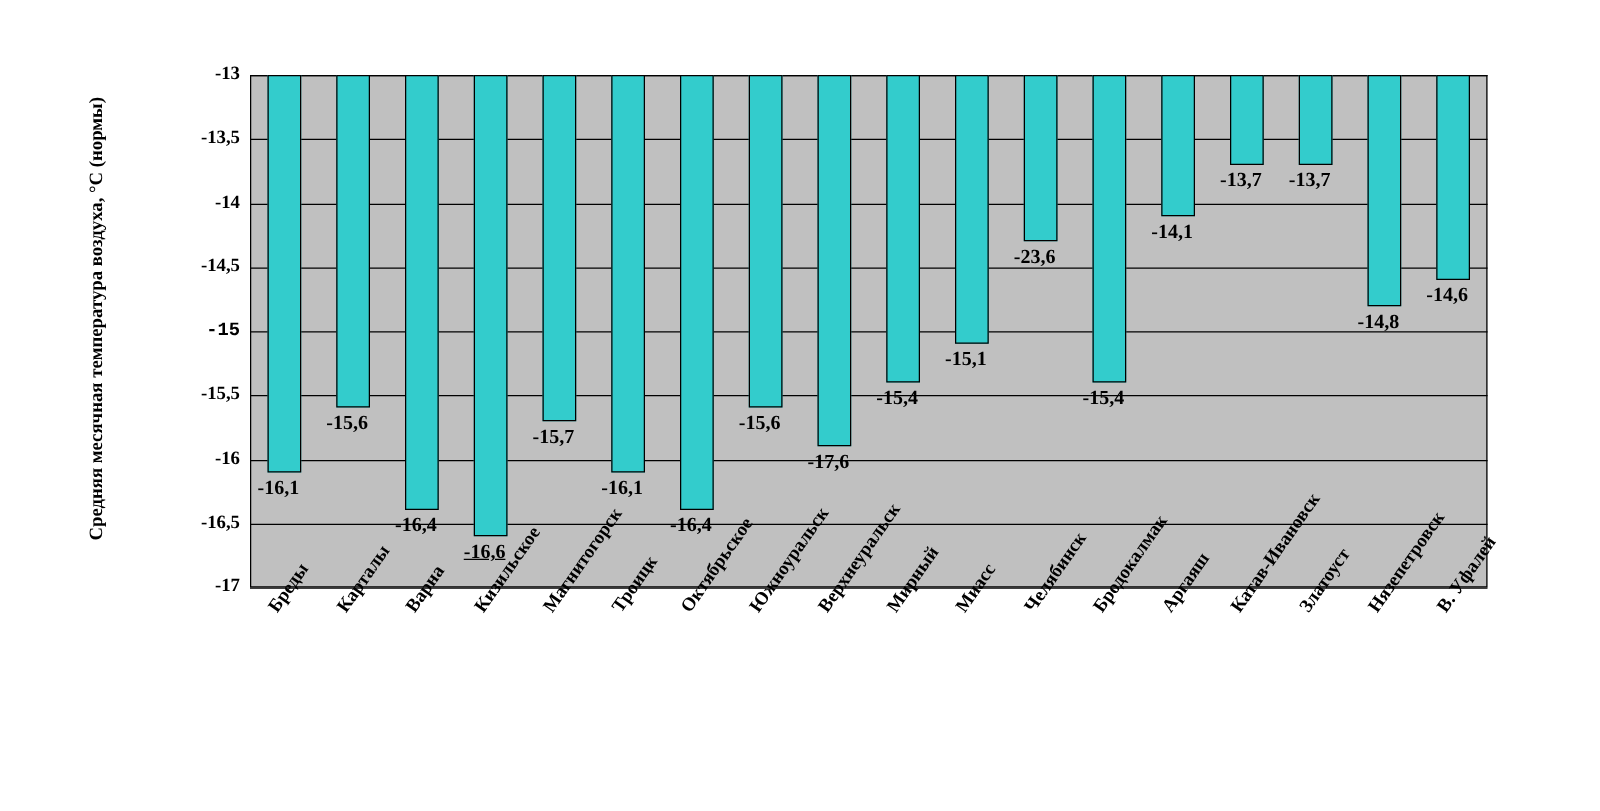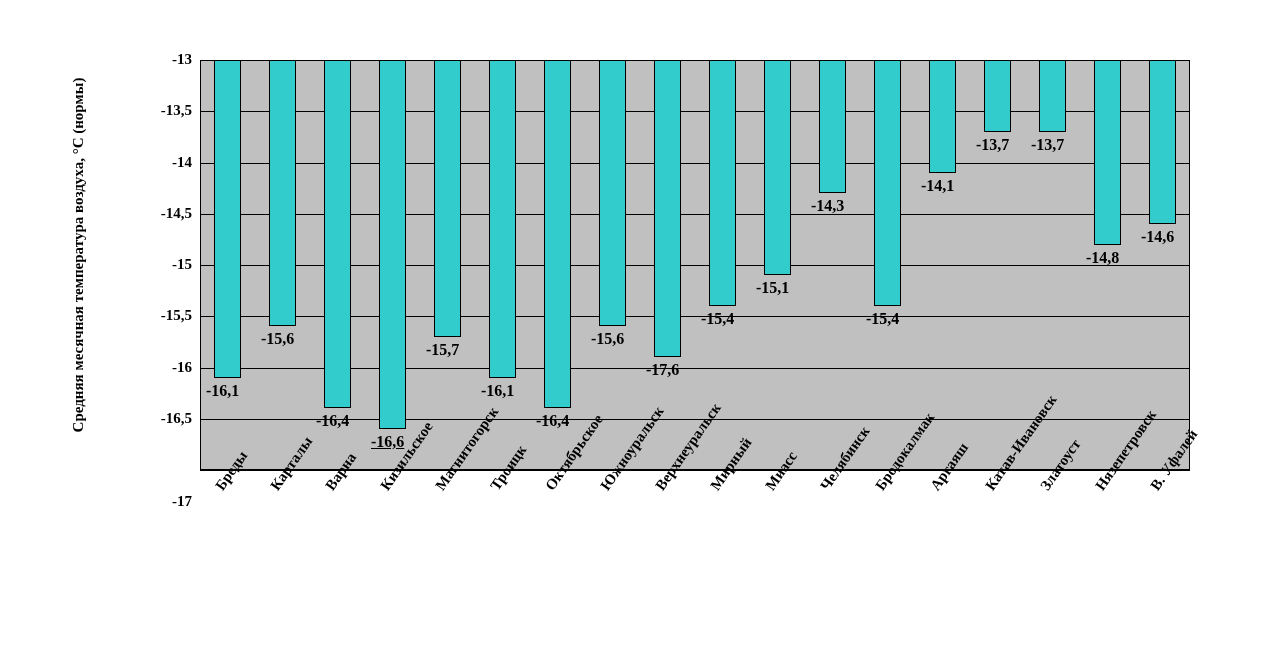--- a/index.html
+++ b/index.html
@@ -141,25 +141,25 @@
       <div class="gridline" style="left: 200px; width: 990px; top: 316px;"></div>
       <div class="gridline" style="left: 200px; width: 990px; top: 368px;"></div>
       <div class="gridline" style="left: 200px; width: 990px; top: 419px;"></div>
       <div class="gridline" style="left: 200px; width: 990px; top: 470px;"></div>
     </div>
   <div class="bars-layer" id="yticks">
       <div class="ytick-label" style="top: 60px; left: 112px; right: auto; width: 80px;">-13</div>
       <div class="ytick-label" style="top: 111px; left: 112px; right: auto; width: 80px;">-13,5</div>
       <div class="ytick-label" style="top: 163px; left: 112px; right: auto; width: 80px;">-14</div>
       <div class="ytick-label" style="top: 214px; left: 112px; right: auto; width: 80px;">-14,5</div>
-      <div class="ytick-label" style="top: 265px; left: 112px; right: auto; width: 80px;">-15</div>
+      <div class="ytick-label" style="top: 265px; left: 112px; right: auto; width: 80px; font-family: Liberation Mono, monospace;">-15</div>
       <div class="ytick-label" style="top: 316px; left: 112px; right: auto; width: 80px;">-15,5</div>
       <div class="ytick-label" style="top: 368px; left: 112px; right: auto; width: 80px;">-16</div>
       <div class="ytick-label" style="top: 419px; left: 112px; right: auto; width: 80px;">-16,5</div>
-      <div class="ytick-label" style="top: 470px; left: 112px; right: auto; width: 80px; margin-top: 32px;">-17</div>
+      <div class="ytick-label" style="top: 470px; left: 112px; right: auto; width: 80px;">-17</div>
     </div>
   <div class="bars-layer" id="bars">
       <div class="bar" style="left: 214px; top: 60px; width: 27px; height: 318px;"></div>
       <div class="bar" style="left: 269px; top: 60px; width: 27px; height: 266px;"></div>
       <div class="bar" style="left: 324px; top: 60px; width: 27px; height: 348px;"></div>
       <div class="bar" style="left: 379px; top: 60px; width: 27px; height: 369px;"></div>
       <div class="bar" style="left: 434px; top: 60px; width: 27px; height: 277px;"></div>
       <div class="bar" style="left: 489px; top: 60px; width: 27px; height: 318px;"></div>
       <div class="bar" style="left: 544px; top: 60px; width: 27px; height: 348px;"></div>
       <div class="bar" style="left: 599px; top: 60px; width: 27px; height: 266px;"></div>
@@ -179,21 +179,21 @@
       <div class="value-label" style="top: 330px; left: 261px;">-15,6</div>
       <div class="value-label" style="top: 412px; left: 316px;">-16,4</div>
       <div class="value-label" style="top: 433px; left: 371px; text-decoration: underline;">-16,6</div>
       <div class="value-label" style="top: 341px; left: 426px; text-align: center;">-15,7</div>
       <div class="value-label" style="top: 382px; left: 481px;">-16,1</div>
       <div class="value-label" style="top: 412px; left: 536px;">-16,4</div>
       <div class="value-label" style="top: 330px; left: 591px;">-15,6</div>
       <div class="value-label" style="top: 361px; left: 646px;">-17,6</div>
       <div class="value-label" style="top: 310px; left: 701px;">-15,4</div>
       <div class="value-label" style="top: 279px; left: 756px; font-family: Liberation Serif, serif;">-15,1</div>
-      <div class="value-label" style="top: 197px; left: 811px;">-14,3</div>
+      <div class="value-label" style="top: 197px; left: 811px;">-23,6</div>
       <div class="value-label" style="top: 310px; left: 866px;">-15,4</div>
       <div class="value-label" style="top: 177px; left: 921px; text-align: right;">-14,1</div>
       <div class="value-label" style="top: 136px; left: 976px;">-13,7</div>
       <div class="value-label" style="top: 136px; left: 1031px;">-13,7</div>
       <div class="value-label" style="top: 249px; left: 1086px;">-14,8</div>
       <div class="value-label" style="top: 228px; left: 1141px;">-14,6</div>
     </div>
   <div class="cats-layer" id="cats">
       <div class="cat-label" style="left: 212px; top: 484px;">Бреды</div>
       <div class="cat-label" style="left: 267px; top: 484px;">Карталы</div>

